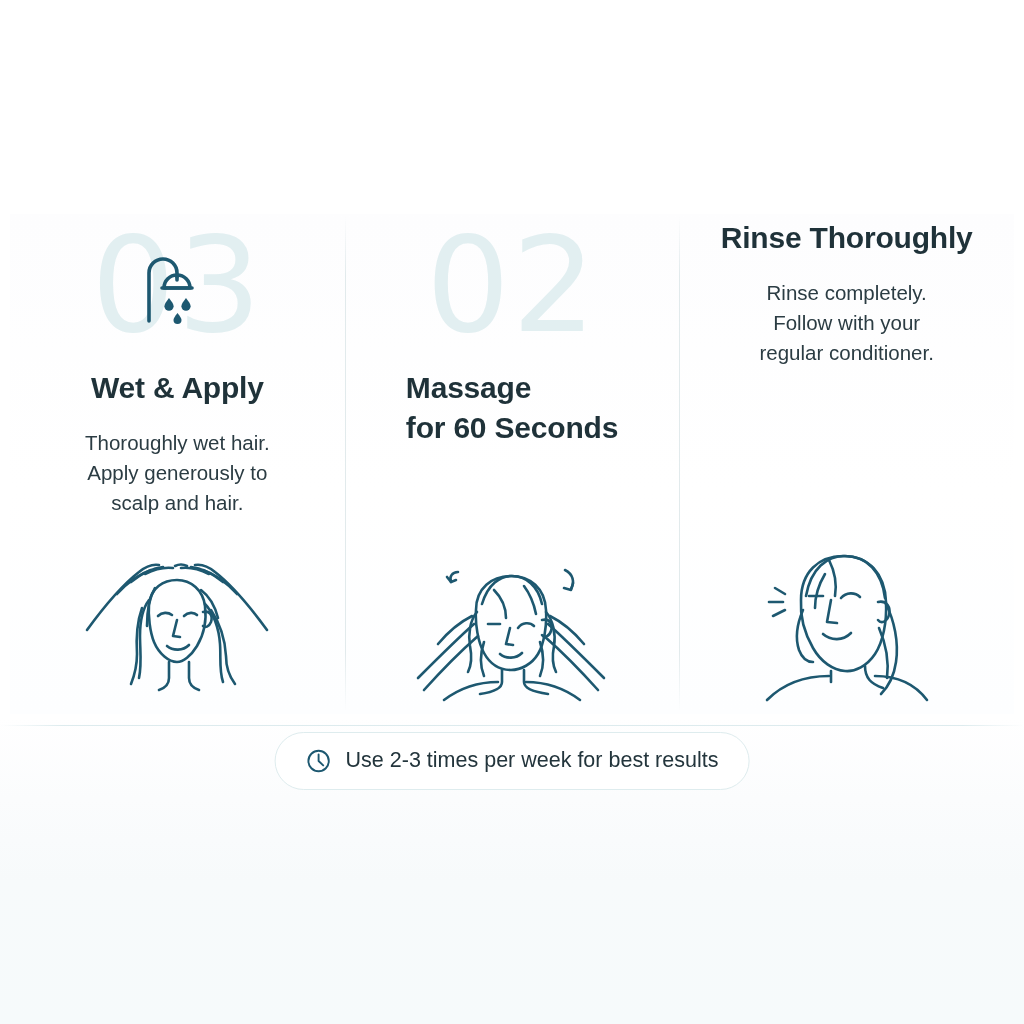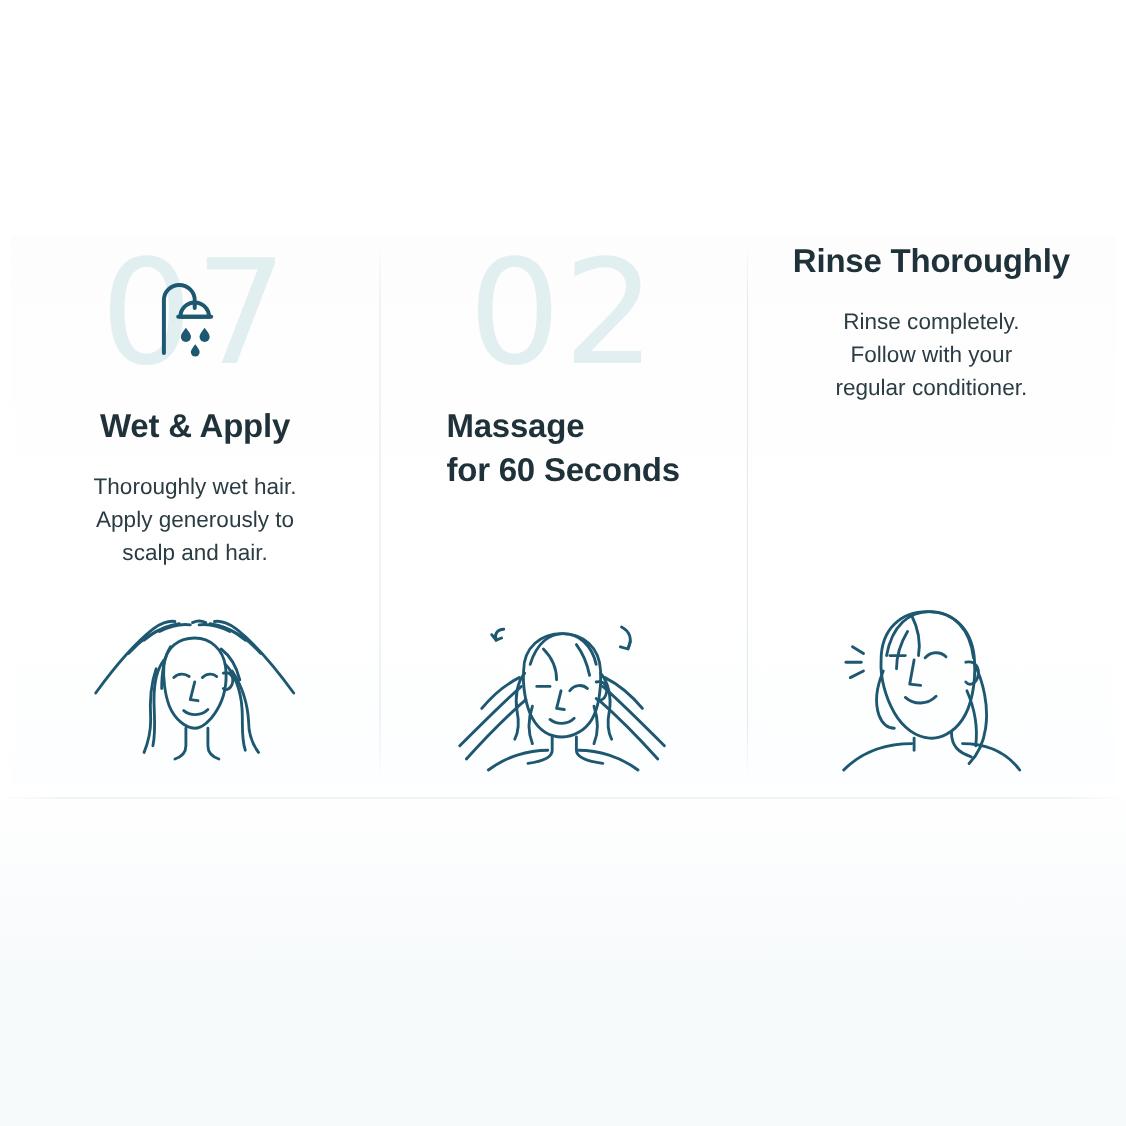--- a/index.html
+++ b/index.html
@@ -168,21 +168,21 @@
 </style>
 </head>
 <body>
 
 <div id="root">
 
   <div class="steps">
 
     <div class="step">
       <div class="numwrap">
-        <div class="bignum">07</div>
+        <div class="bignum">03</div>
         <div class="stepicon">
           <svg width="92" height="92" viewBox="0 0 92 92" fill="none" stroke="#1d5870" stroke-width="3.6" stroke-linecap="round" stroke-linejoin="round">
             <path d="M18 78 V30 A14 14 0 0 1 32 16 A14 14 0 0 1 46 30 V34"></path>
             <path d="M33 45 A13 13 0 0 1 59 45 Z"></path>
             <path d="M31 45 H61"></path>
             <path d="M46 34 V37"></path>
             <path d="M38 55 c-3 4-4.6 6.2-4.6 8.2a4.6 4.6 0 0 0 9.2 0c0-2-1.6-4.2-4.6-8.2Z" fill="#1d5870" stroke="none"></path>
             <path d="M55 55 c-3 4-4.6 6.2-4.6 8.2a4.6 4.6 0 0 0 9.2 0c0-2-1.6-4.2-4.6-8.2Z" fill="#1d5870" stroke="none"></path>
             <path d="M46.5 70 c-2.6 3.5-4 5.4-4 7.1a4 4 0 0 0 8 0c0-1.7-1.4-3.6-4-7.1Z" fill="#1d5870" stroke="none"></path>
           </svg>
@@ -323,14 +323,23 @@
           <path d="M18 162 C34 146 56 138 80 138"></path>
           <path d="M178 162 C166 146 148 138 126 138"></path>
         </svg>
       </div>
     </div>
 
   </div>
 
   <div class="hairline"></div>
 
+  <div class="pill">
+    <span class="pill-icon">
+      <svg width="26" height="26" viewBox="0 0 26 26" fill="none" stroke="#1d5870" stroke-width="1.9" stroke-linecap="round" stroke-linejoin="round">
+        <circle cx="13" cy="13" r="10.2"></circle>
+        <path d="M13 6.4 V13 L17.6 17.4"></path>
+      </svg>
+    </span>
+    <span class="pill-text">Use 2-3 times per week for best results</span>
+  </div>
 
 </div>
 
 </body></html>

